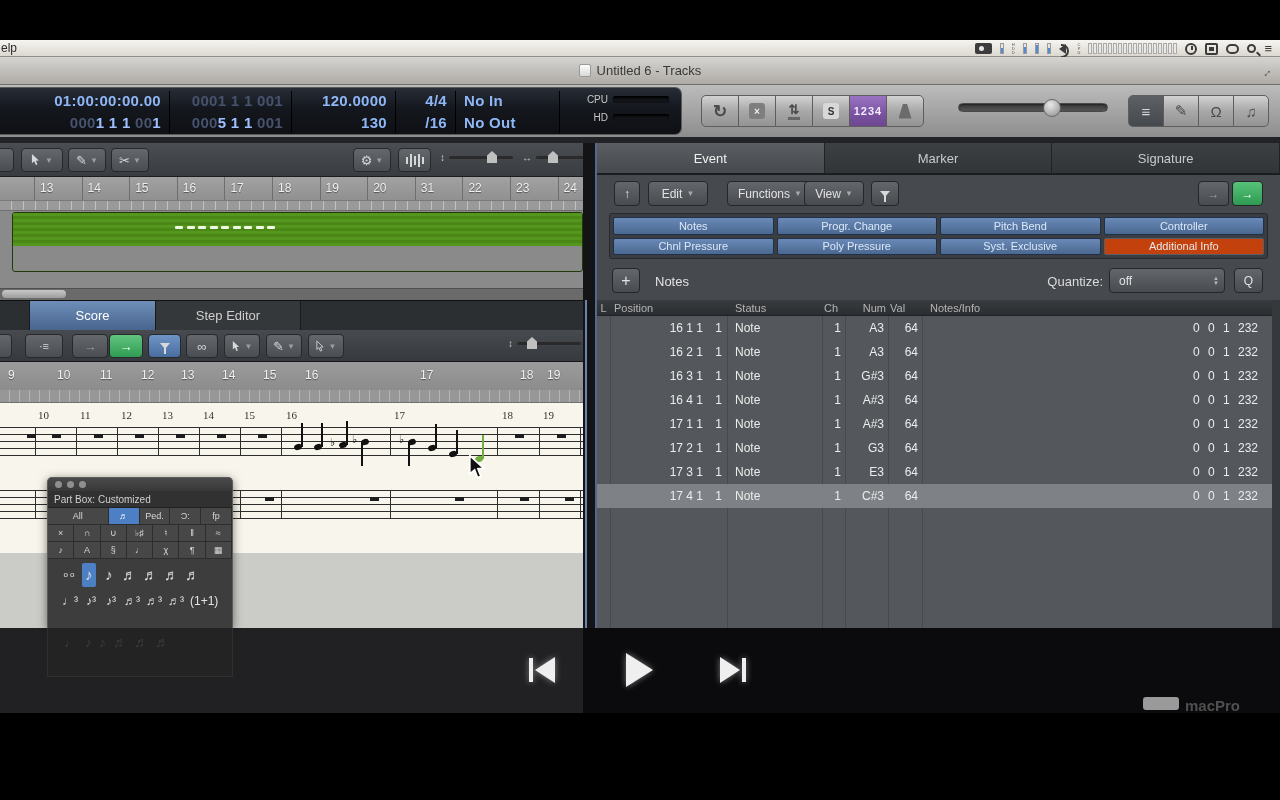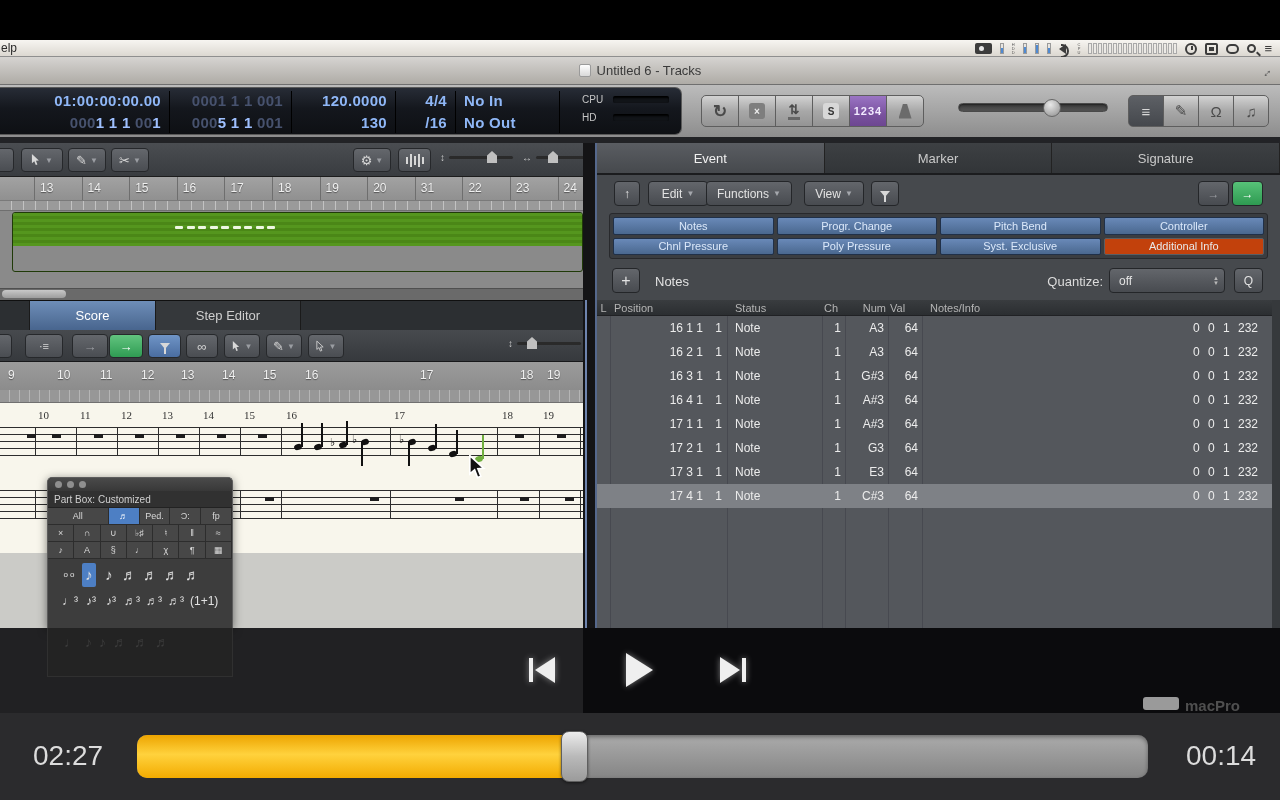--- a/index.html
+++ b/index.html
@@ -32,21 +32,21 @@
 .docicon{width:12px;height:13px;background:linear-gradient(#fefefe,#d9d9d9);border:1px solid #9a9a9a;border-radius:2px;margin-right:6px}
 .resize-glyph{position:absolute;right:8px;top:8px;font-size:12px;color:#5d5d5d;transform:rotate(-45deg)}
 
 #transport{top:85px;left:0;width:1280px;height:52px;background:linear-gradient(#bcbcbc,#8d8d8d)}
 #lcd{position:absolute;left:0;top:2px;width:682px;height:48px;background:linear-gradient(#272c36 0%,#14171d 45%,#0e1014 100%);border:1px solid #595959;border-left:none;border-radius:0 7px 7px 0;overflow:hidden}
 .lcdfield{position:absolute;top:3px;height:42px;display:flex;flex-direction:column;justify-content:space-between;align-items:flex-end;font-weight:bold;font-size:15px;letter-spacing:.3px;color:#8fb7f7;border-right:1px solid #000;padding:1px 8px 2px 0}
 .lcdfield .r2{color:#8fb7f7}
 .dim{color:#47526e}.brt{color:#9fc0ff}
 .lmeter{position:absolute;left:582px;top:6px;width:96px;font-size:10px;color:#c6c6c6}
 .lmeter .mrow{display:flex;align-items:center;gap:5px;margin-bottom:7px}
-.lmeter .lbl{width:26px;text-align:left}
+.lmeter .lbl{width:26px;text-align:right}
 .lmeter .trk{width:56px;height:7px;background:#111418;border-radius:2px;border-top:1px solid #000;box-shadow:inset 0 1px 2px #000}
 .tbtn-group{position:absolute;left:702px;top:10px;display:flex}
 .tbtn{width:38px;height:32px;background:linear-gradient(#d2d2d2,#a8a8a8 50%,#949494);border:1px solid #5e5e5e;margin-left:-1px;display:flex;align-items:center;justify-content:center;color:#4a4a4a;font-weight:bold}
 .tbtn:first-child{border-radius:5px 0 0 5px}
 .tbtn:last-child{border-radius:0 5px 5px 0}
 .tbtn.purple{background:linear-gradient(#9a74c4,#7a529f 60%,#6d4791);color:#f2eaff;font-size:11px;letter-spacing:1px}
 .sq{width:16px;height:16px;border-radius:3px;display:flex;align-items:center;justify-content:center;font-size:10px}
 .metro{width:13px;height:15px;clip-path:polygon(35% 0,65% 0,100% 100%,0 100%);background:#6b6b6b;position:relative}
 #mslider{position:absolute;left:958px;top:18px;width:150px;height:9px;background:linear-gradient(#3a3a3a,#555);border-radius:5px;border:1px solid #4a4a4a;box-shadow:inset 0 1px 2px #222}
 #msknob{position:absolute;left:84px;top:-5px;width:18px;height:18px;border-radius:50%;background:radial-gradient(circle at 40% 30%,#e8e8e8,#a8a8a8 70%,#8b8b8b);border:1px solid #666}
@@ -564,21 +564,21 @@
         <div class="etab active">Event</div>
         <div class="etab">Marker</div>
         <div class="etab">Signature</div>
       </div>
     <div id="ev-toolbar">
       <div class="ebtn" style="left:17px;width:26px;font-weight:bold">↑</div>
       <div class="ebtn" style="left:51px;width:60px">
           <span>Edit</span>
           <span class="dd">▼</span>
         </div>
-      <div class="ebtn" style="left:109px;width:86px">
+      <div class="ebtn" style="left:130px;width:86px">
           <span>Functions</span>
           <span class="dd">▼</span>
         </div>
       <div class="ebtn" style="left:207px;width:60px">
           <span>View</span>
           <span class="dd">▼</span>
         </div>
       <div class="ebtn" style="left:274px;width:28px">
           <span class="funnel"></span>
         </div>
@@ -735,22 +735,14 @@
     </div>
   <div class="pbtn" style="left:720px;top:657px">
       <span class="tri-r"></span>
       <span class="pbar"></span>
     </div>
   <div class="abs" id="watermark">
     <span class="pill"></span>
     <span class="wm">macPro</span>
   </div>
 
-  <div class="abs" id="bottombar">
-    <span class="ptime" style="left:33px">02:27</span>
-    <div id="ptrack">
-      <div id="pfill" style="width: 437.763px;"></div>
-      <div id="phandle" style="left: 423.763px;"></div>
-    </div>
-    <span class="ptime" style="left:1186px">00:14</span>
-  </div>
 
 </div>
 
 </body></html>

